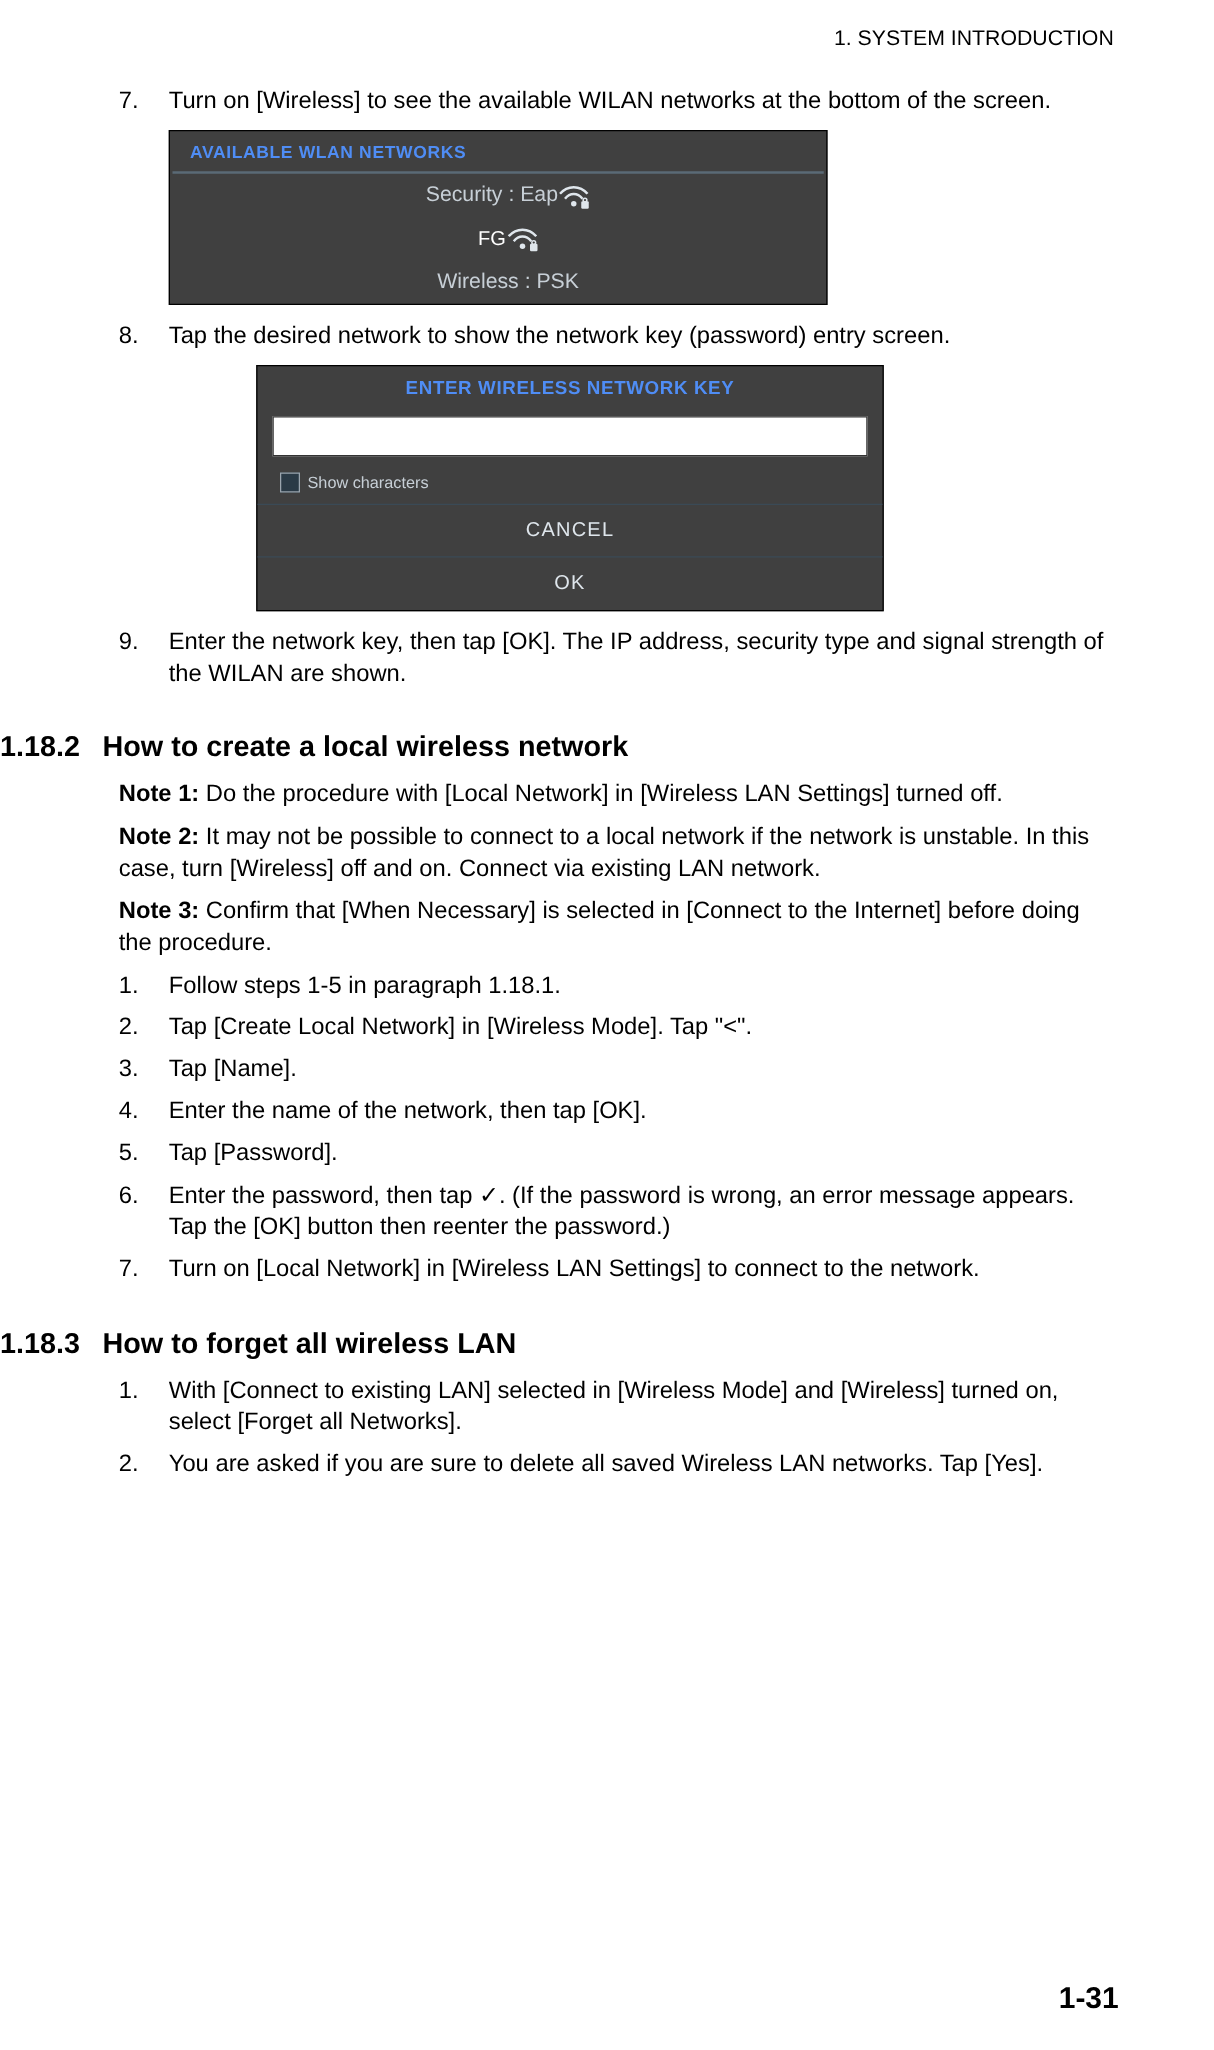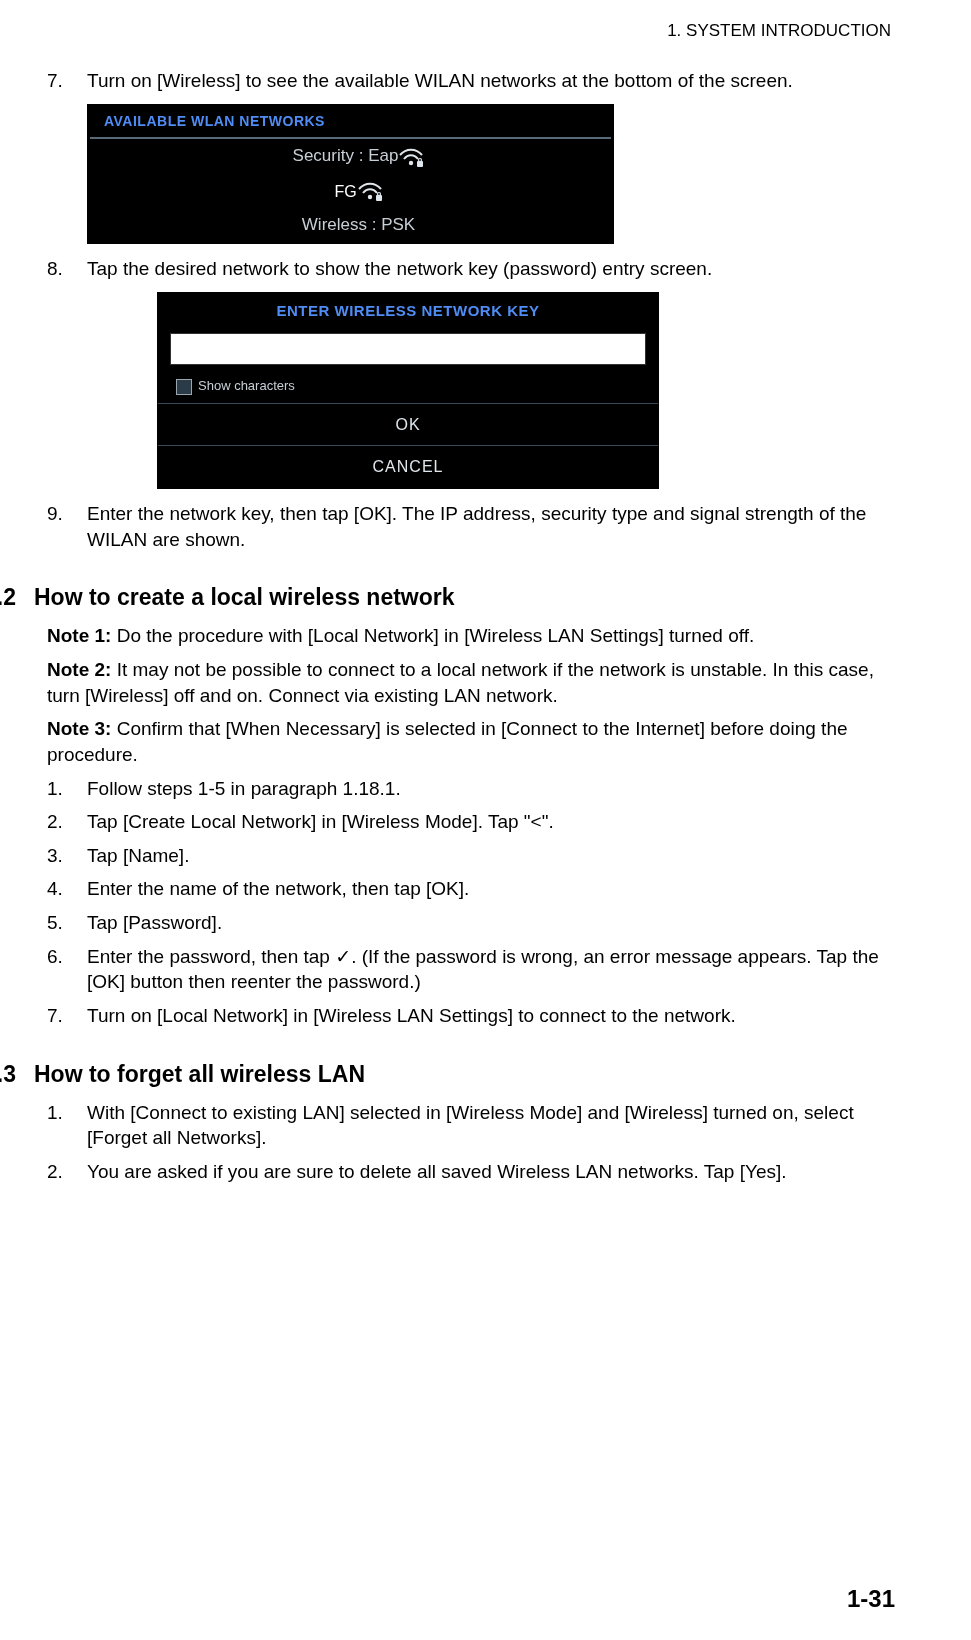--- a/index.html
+++ b/index.html
@@ -8,21 +8,21 @@
     padding: 0;
     background: #fff;
     color: #000;
     font-size: 19px;
     line-height: 1.35;
   }
   .page {
     width: 971px;
     min-height: 1640px;
     margin: 0 auto;
-    padding: 20px 80px 30px 47px;
+    padding: 20px 80px 30px 95px;
     box-sizing: border-box;
     position: relative;
   }
   .header-right {
     text-align: right;
     font-size: 17px;
     margin-bottom: 25px;
   }
   .body-indent {
     margin-left: 0;
@@ -62,21 +62,21 @@
     position: absolute;
     bottom: 25px;
     right: 76px;
     font-weight: bold;
     font-size: 24px;
   }
   
   .shot {
     border: 1px solid #000;
     margin: 10px 0 12px 40px;
-    background: #000000;
+    background: #404040;
     color: #c7cfd6;
     font-family: Arial, sans-serif;
   }
   .shot1 { width: 525px; }
   .shot1-header {
     color: #4f8df5;
     font-weight: bold;
     font-size: 14px;
     padding: 7px 0 7px 16px;
     letter-spacing: 0.5px;
@@ -111,21 +111,21 @@
     letter-spacing: 0.5px;
   }
   .shot2-input {
     margin: 4px 12px 8px 12px;
     height: 30px;
     background: #fff;
     border: 1px solid #333;
   }
   .shot2-show {
     display: flex;
-    align-items: flex-end;
+    align-items: center;
     gap: 6px;
     padding: 4px 0 8px 18px;
     font-size: 13px;
     color: #c7cfd6;
   }
   .shot2-show .cb {
     width: 14px; height: 14px;
     border: 1px solid #9aa5ae;
     background: #2a3a46;
   }
@@ -193,22 +193,22 @@
       <div class="ol-text">Tap the desired network to show the network key (password) entry screen.</div>
     </div>
 
     <div class="shot shot2">
       <div class="shot2-header">ENTER WIRELESS NETWORK KEY</div>
       <div class="shot2-input"></div>
       <div class="shot2-show">
         <div class="cb"></div>
         <span>Show characters</span>
       </div>
+      <div class="shot2-btn">CANCEL</div>
       <div class="shot2-btn">OK</div>
-      <div class="shot2-btn">CANCEL</div>
     </div>
 
     <div class="ol-item">
       <div class="ol-num">9.</div>
       <div class="ol-text">Enter the network key, then tap [OK]. The IP address, security type and signal strength of the WILAN are shown.</div>
     </div>
 
   </div>
 
   <div class="section-row">

